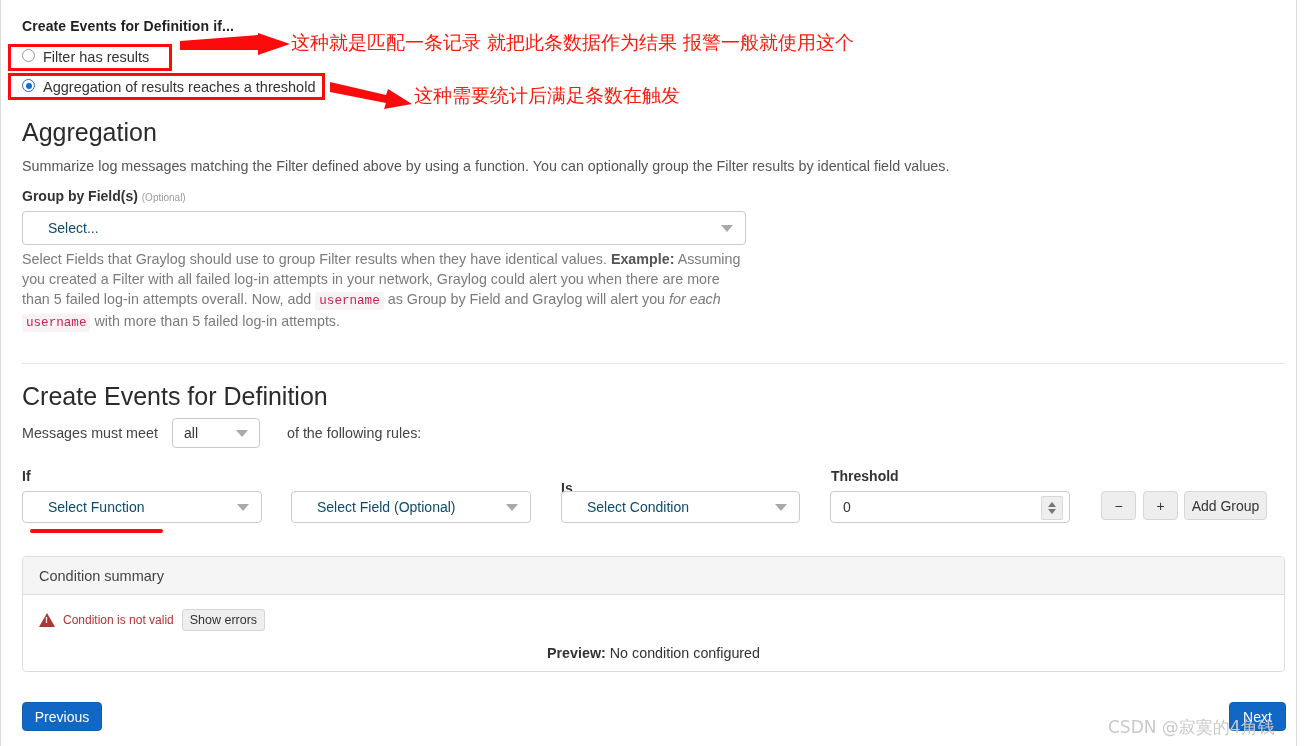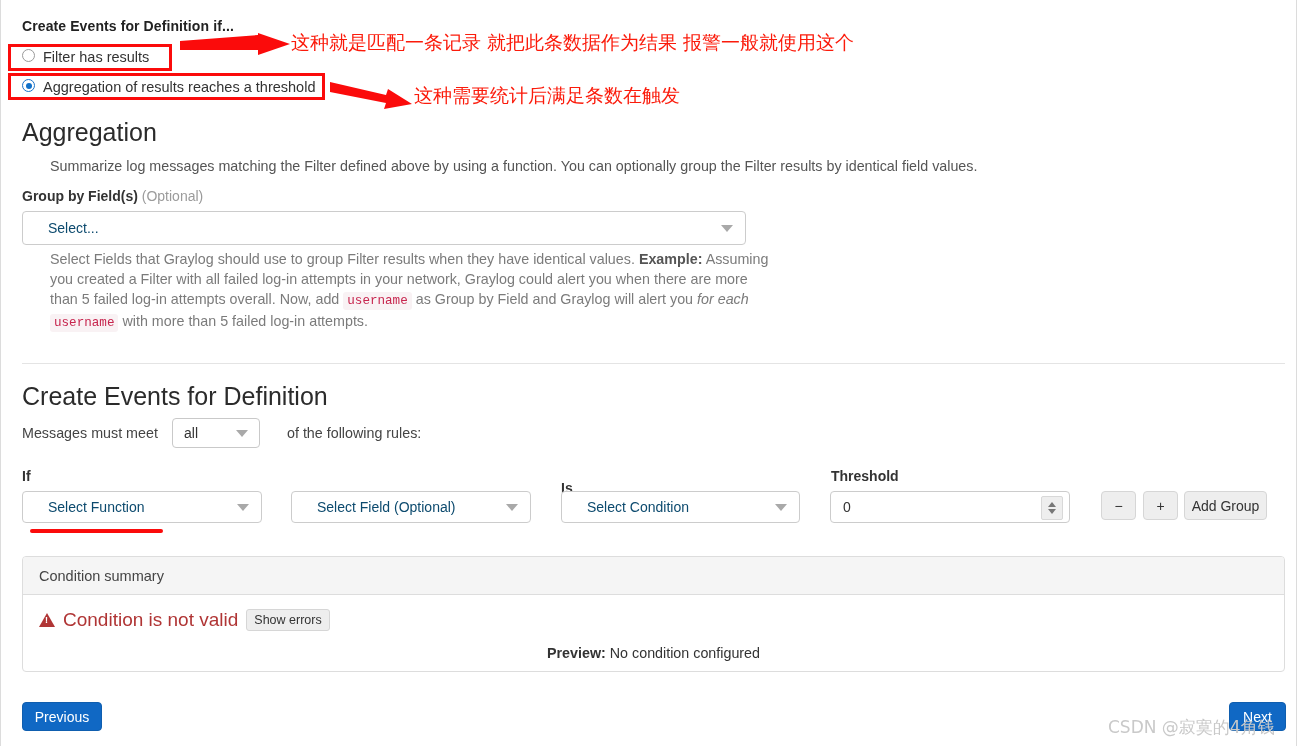--- a/index.html
+++ b/index.html
@@ -76,21 +76,20 @@
     position: absolute;
     font-size: 25px;
     font-weight: normal;
     color: #2b2b2b;
   }
   .para {
     position: absolute;
     font-size: 14.3px;
     color: #555555;
     line-height: 20px;
-    margin-left: 28px;
   }
   .para.grey {
     color: #7b7b7b;
   }
   .para b { color: #555; font-weight: bold; }
   .para .code {
     font-family: "Liberation Mono", monospace;
     font-size: 12.6px;
     color: #c7254e;
     background: #f9f2f4;
@@ -101,21 +100,21 @@
 
   .label-bold {
     position: absolute;
     font-size: 14px;
     font-weight: bold;
     color: #333333;
   }
   .label-optional {
     font-weight: normal;
     color: #9b9b9b;
-    font-size: 14px;
+    font-size: 10px;
   }
 
   
   .select-box {
     position: absolute;
     box-sizing: border-box;
     border: 1px solid #cccccc;
     border-radius: 4px;
     background: #ffffff;
     display: flex;
@@ -257,21 +256,21 @@
     position: absolute;
     left: -2px;
     top: 3px;
     font-size: 9px;
     font-weight: bold;
     color: #ffffff;
     line-height: 9px;
   }
   .invalid-text {
     color: #b03535;
-    font-size: 19px;
+    font-size: 12px;
   }
   .show-errors-btn {
     background: #eeeeee;
     border: 1px solid #d6d6d6;
     border-radius: 3px;
     font-size: 12.5px;
     color: #333;
     padding: 2px 7px;
     line-height: 16px;
   }

